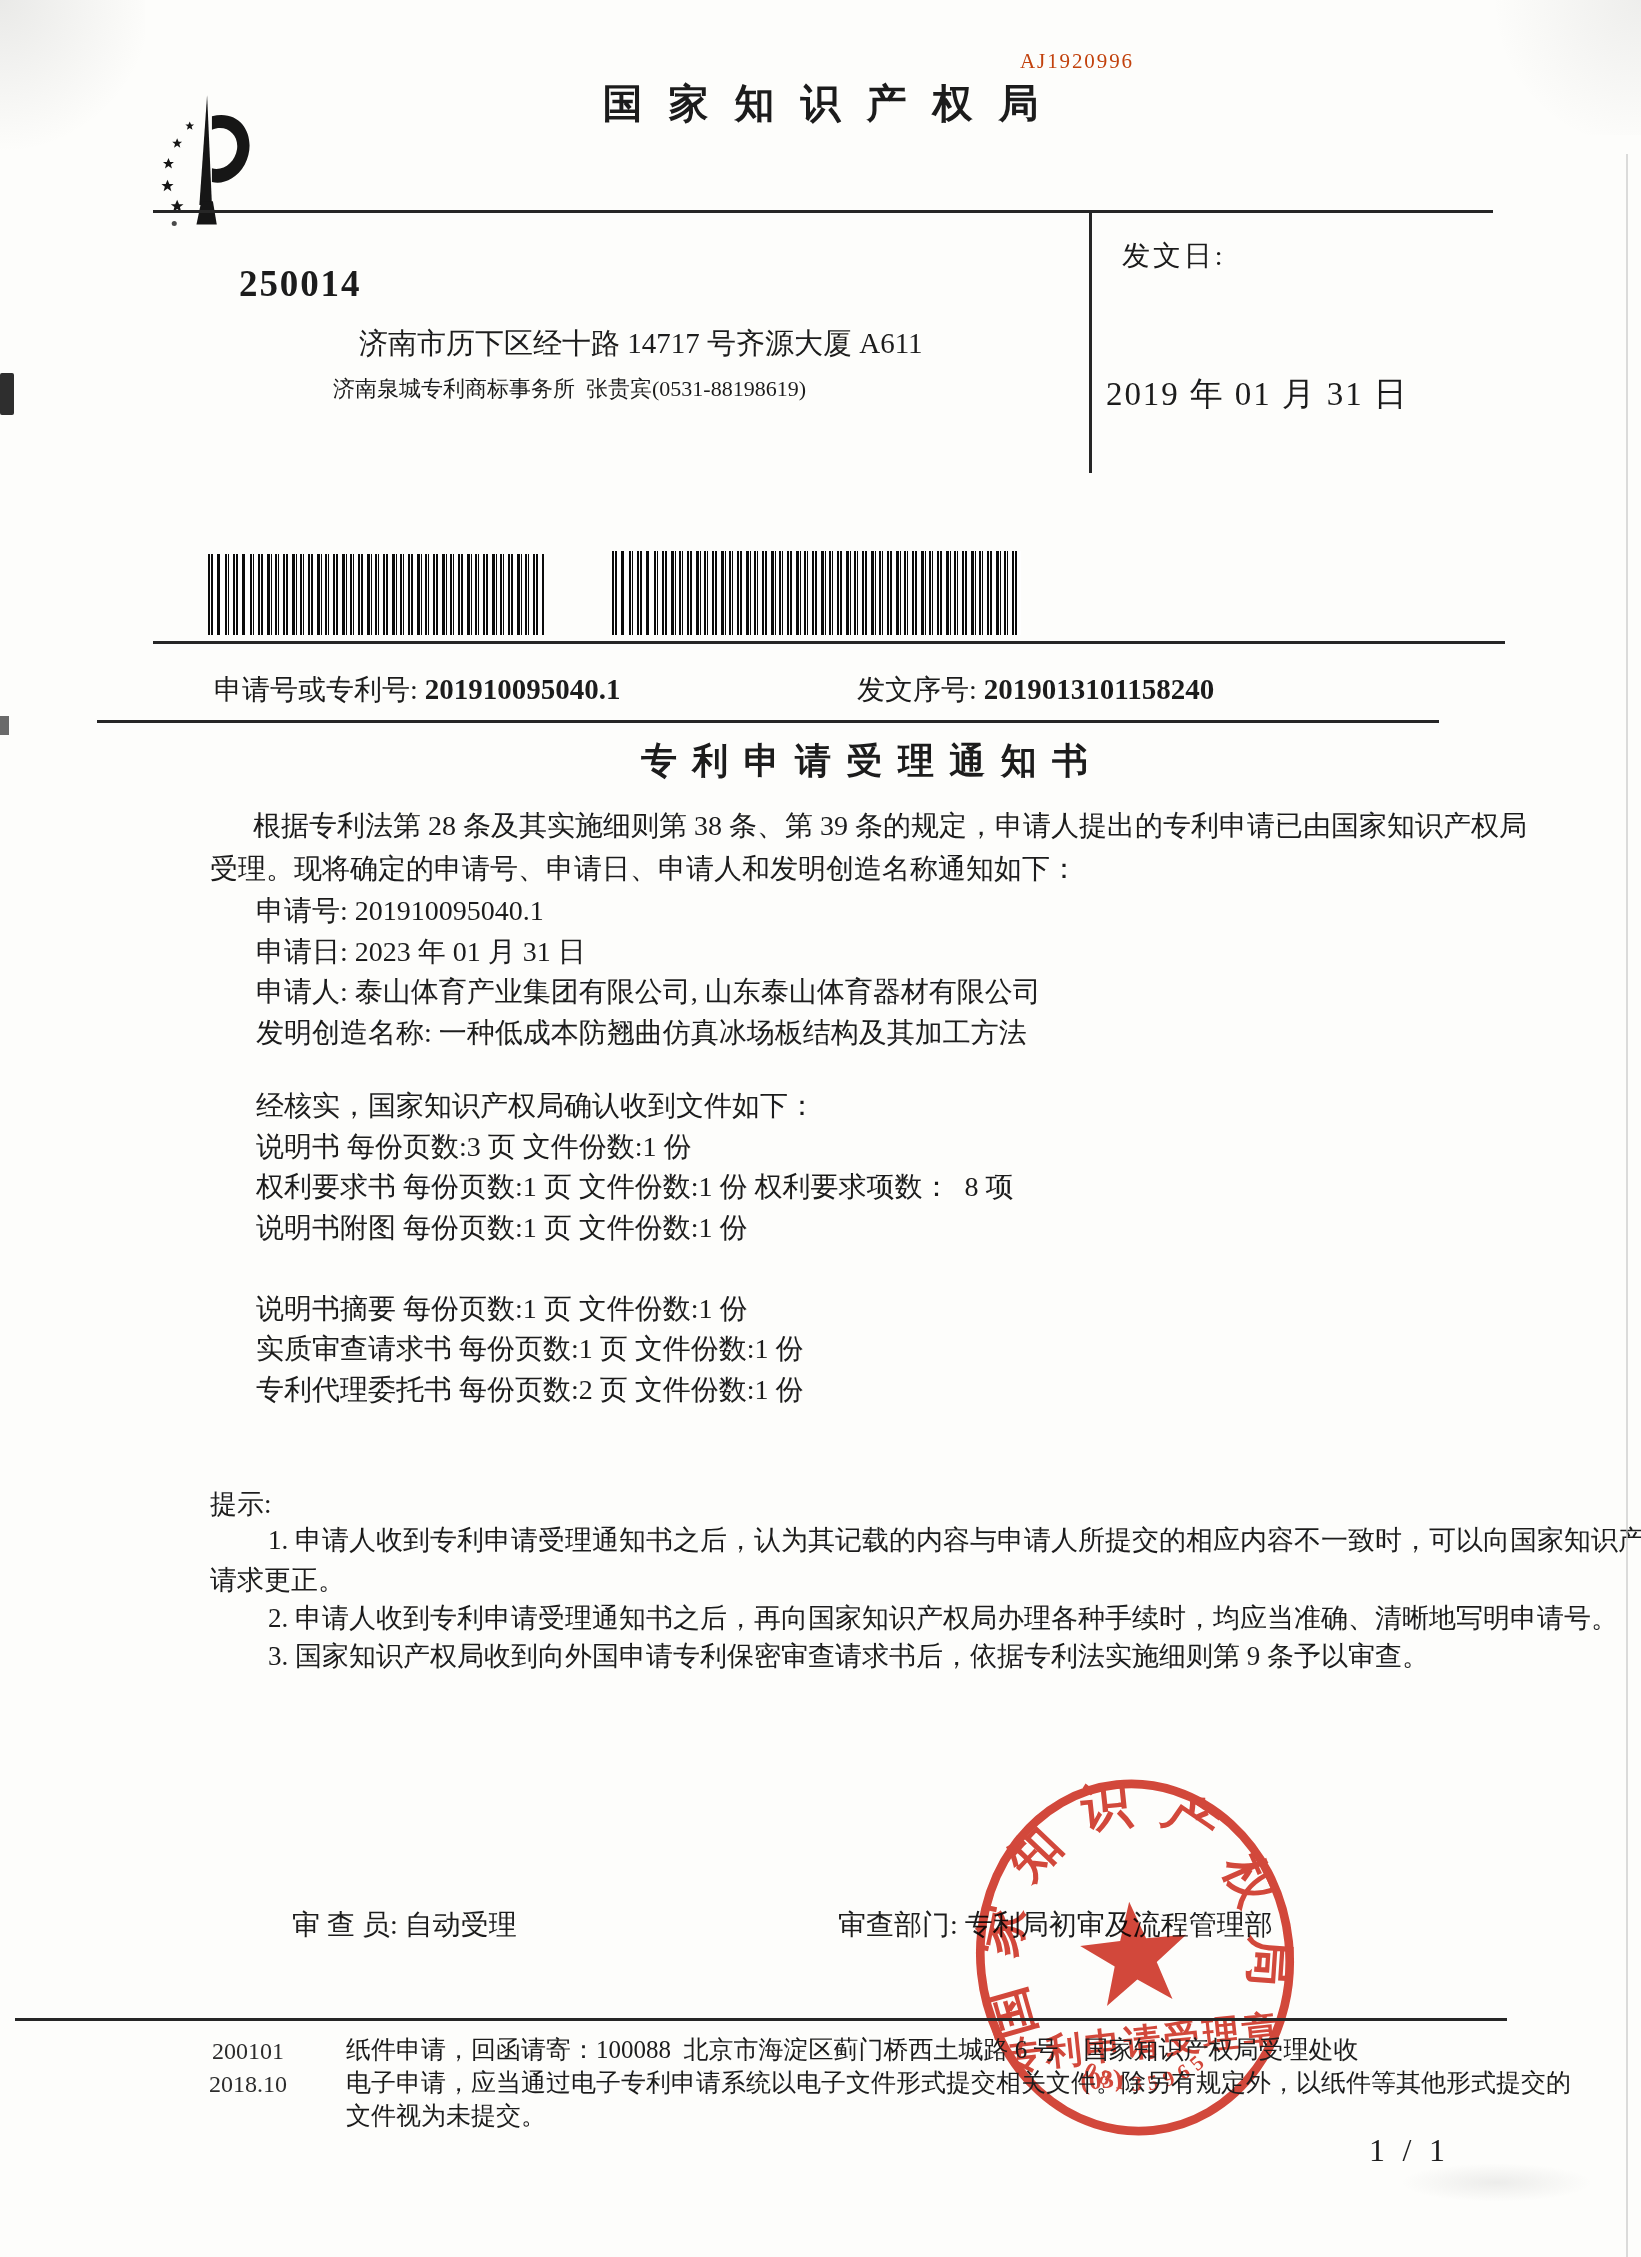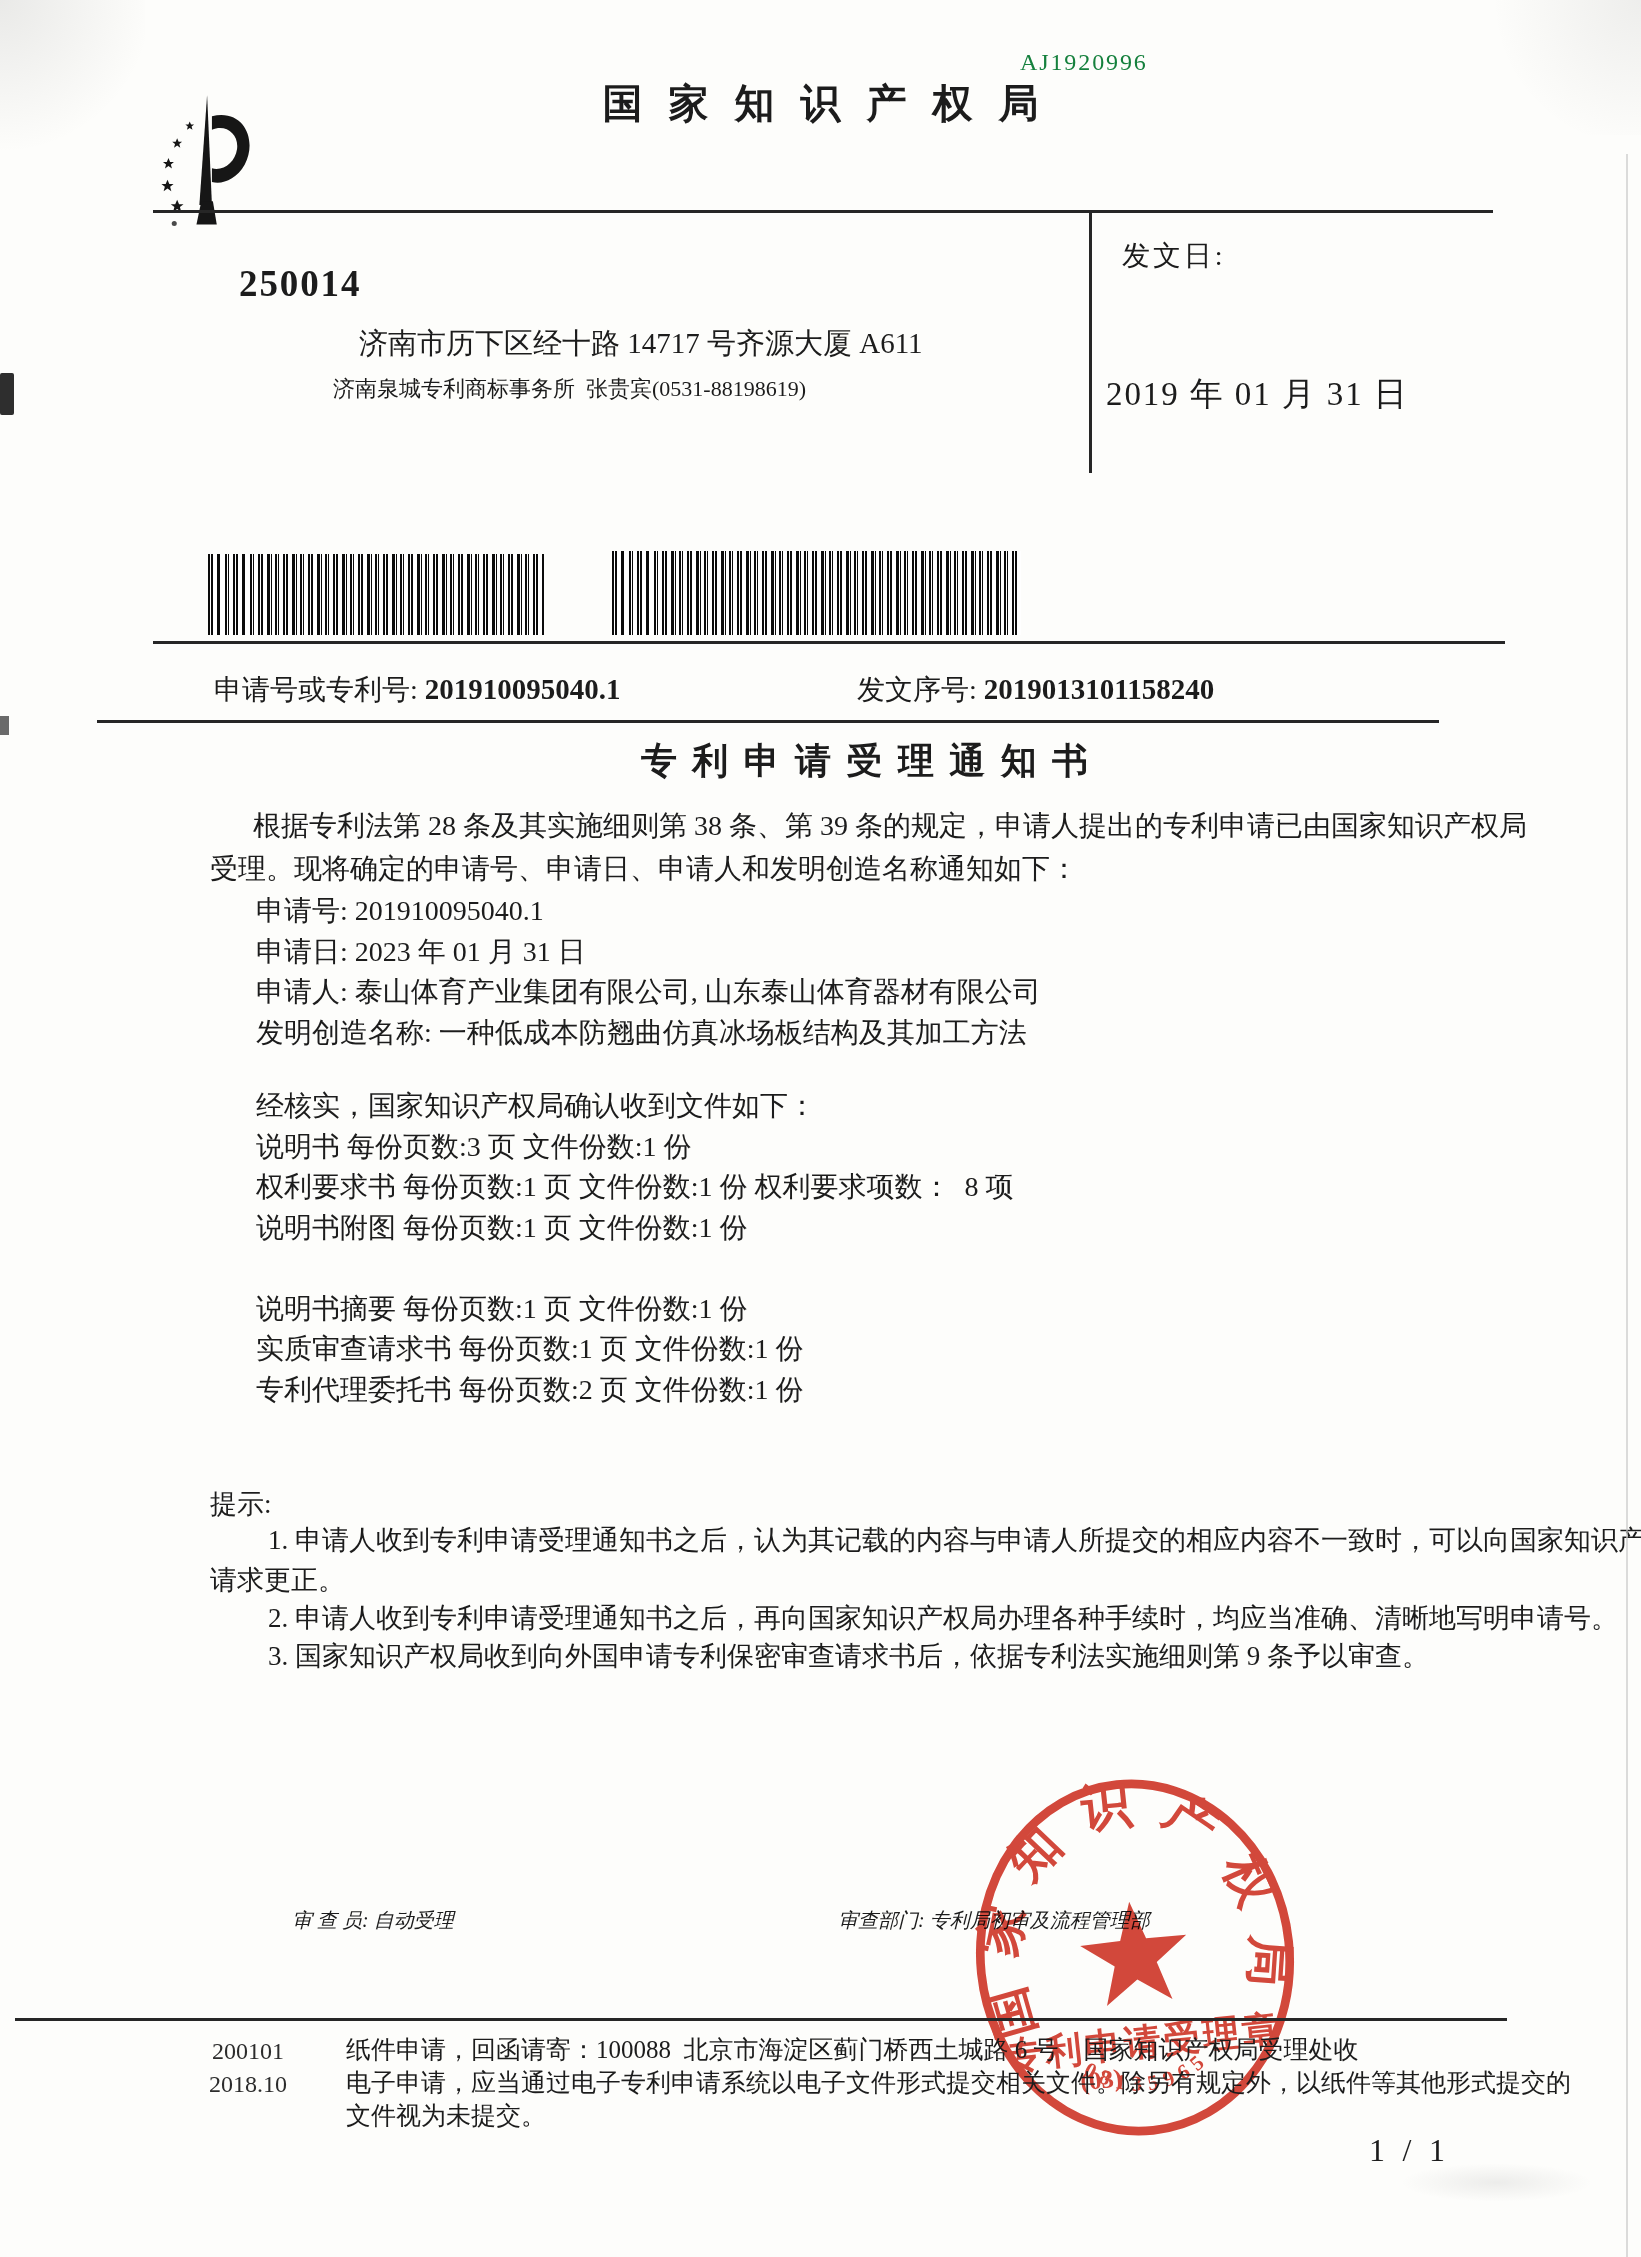--- a/index.html
+++ b/index.html
@@ -5,42 +5,42 @@
   html,body{margin:0;padding:0;background:#9a9a98;}
   .page{
     position:relative;width:1641px;height:2257px;background:#fdfdfb;
     margin:0 auto;overflow:hidden;
     font-family:"Liberation Serif","DejaVu Serif",serif;color:#1c1c1c;
   }
   .abs{position:absolute;}
   .t{white-space:pre;line-height:1.05;}
   .rule{position:absolute;background:#262626;}
   
-  .ref-code{left:1020px;top:50px;font-size:24px;letter-spacing:1.9px;color:#15803d;}
+  .ref-code{left:1020px;top:50px;font-size:21px;letter-spacing:1.9px;color:#c2410c;}
   .agency{left:0;top:83px;width:1641px;text-align:center;font-size:40px;font-weight:bold;letter-spacing:26px;text-indent:26px;}
   .postal{left:239px;top:265px;font-size:37px;font-weight:bold;letter-spacing:1.9px;}
   .addr1{left:359px;top:328px;font-size:29px;}
   .addr2{left:333px;top:377px;font-size:22px;}
   .issue-label{left:1122px;top:241px;font-size:28px;letter-spacing:2.9px;}
   .issue-date{left:1106px;top:377px;font-size:33px;letter-spacing:1.9px;}
   
   .barcode{position:absolute;background:
     repeating-linear-gradient(90deg,#0b0b0b 0 1.9px,#fff 1.9px 2.9px,#0b0b0b 2.9px 4.8px,#fff 4.8px 8.7px,#0b0b0b 8.7px 11.6px,#fff 11.6px 12.6px,#0b0b0b 12.6px 13.5px,#fff 13.5px 17.4px,#0b0b0b 17.4px 19.3px,#fff 19.3px 20px,#0b0b0b 20px 21px,#fff 21px 25px);}
   .bc1{left:208px;top:554px;width:336px;height:81px;}
   .bc2{left:612px;top:551px;width:409px;height:84px;}
   
   .appno-row{left:214px;top:674px;font-size:28px;}
   .serial-row{left:857px;top:674px;font-size:28px;}
   .num{font-weight:bold;font-size:29px;}
   
   .notice-title{left:0;top:743px;width:1641px;text-align:center;font-size:36px;font-weight:bold;letter-spacing:15.4px;text-indent:15.4px;padding-left:44px;}
   .body-text{font-size:28px;}
   .note-text{font-size:27px;}
   
-  .sig{font-size:20px;font-style:italic;}
+  .sig{font-size:28px;}
   
   .seal{left:967px;top:1773px;width:336px;height:369px;mix-blend-mode:multiply;opacity:.9;transform:rotate(-6deg);}
   
   .f-code{font-size:24px;color:#2c2c2c;}
   .f-line{font-size:25px;}
   .page-no{left:1369px;top:2134px;font-size:32px;letter-spacing:4.8px;}
   
   .edge-r{left:1626px;top:154px;width:1.9px;height:2103px;background:#c9c9c7;opacity:.65;}
   .mark1{left:0;top:373px;width:13.5px;height:42px;background:#2e2e2e;border-radius:1.9px;}
   .mark2{left:0;top:716px;width:8.7px;height:19.3px;background:#6a6a6a;}

